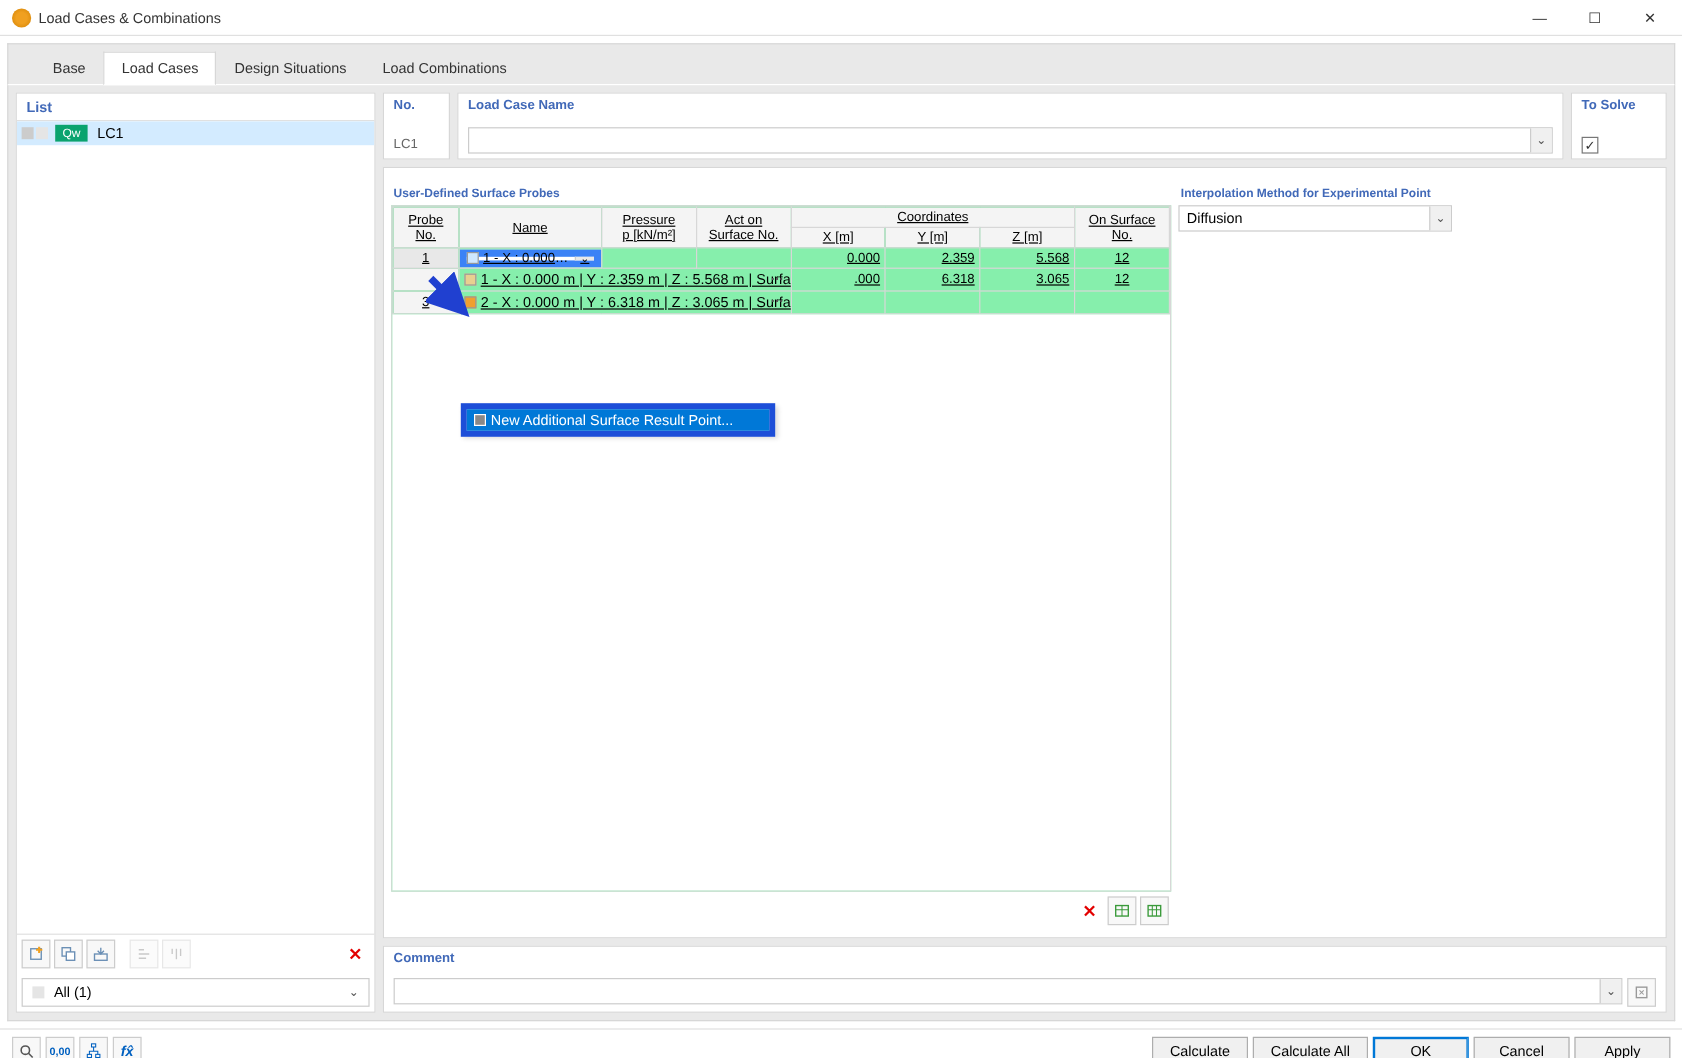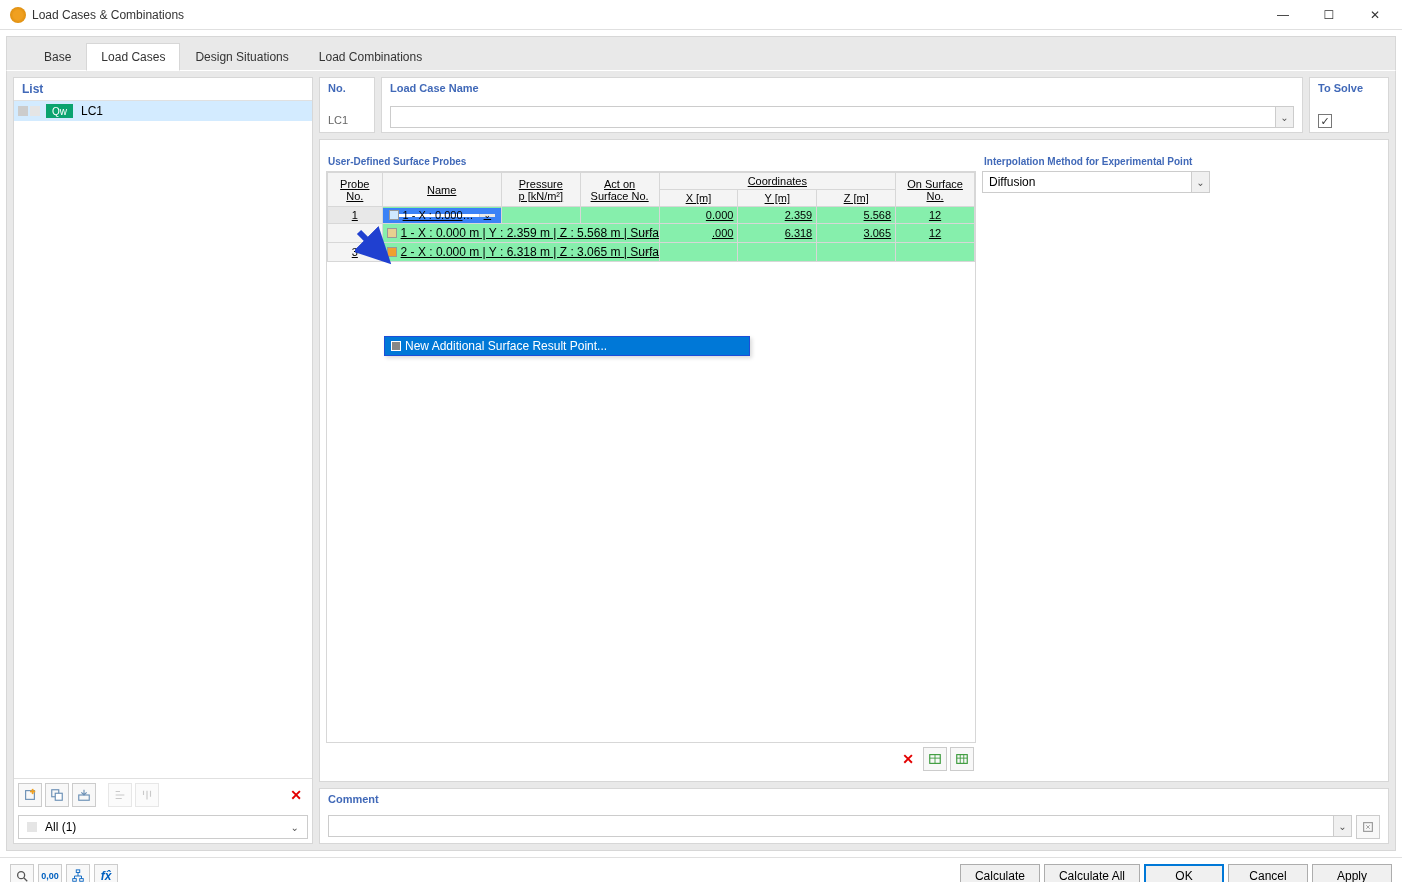--- a/index.html
+++ b/index.html
@@ -78,21 +78,21 @@
     .cell-sw { width: 10px; height: 10px; border: 1px solid #999; flex-shrink: 0; }
     .sw-blue { background: #cfe8ff; }
     .sw-yellow { background: #e8d090; }
     .sw-orange { background: #f0a030; }
     .dd-combo { display: flex; align-items: center; background: #fff; border: 6px solid #3b82f6; height: 15px; }
     .dd-combo-text { flex: 1; padding: 0 4px; font-size: 11px; overflow: hidden; white-space: nowrap; text-overflow: ellipsis; }
     .dd-combo-btn { width: 16px; background: #e8e8e8; height: 100%; display: flex; align-items: center; justify-content: center; border-left: 1px solid #ccc; font-size: 9px; }
     .ellipsis-btn { width: 18px; text-align: center; color: #555; cursor: pointer; font-size: 11px; font-weight: bold; }
     
     
-    .dropdown-popup { position: absolute; background: #fff; border: 1px solid #1d4ed8; width: 366px; box-shadow: 2px 2px 4px rgba(0,0,0,0.15); z-index: 100; }
+    .dropdown-popup { position: absolute; background: #fff; border: 5px solid #1d4ed8; width: 262px; box-shadow: 2px 2px 4px rgba(0,0,0,0.15); z-index: 100; }
     .dd-item { padding: 2px 6px; display: flex; align-items: center; gap: 4px; font-size: 11px; cursor: pointer; }
     .dd-item.highlight { background: #0078d7; color: #fff; }
     .dd-item.highlight .cell-sw { border-color: #fff; }
     
     
     .arrow { position: absolute; left: 355px; top: 224px; z-index: 200; pointer-events: none; }
     
     
     .table-toolbar { display: flex; justify-content: flex-end; padding: 4px 2px; gap: 3px; }
     

